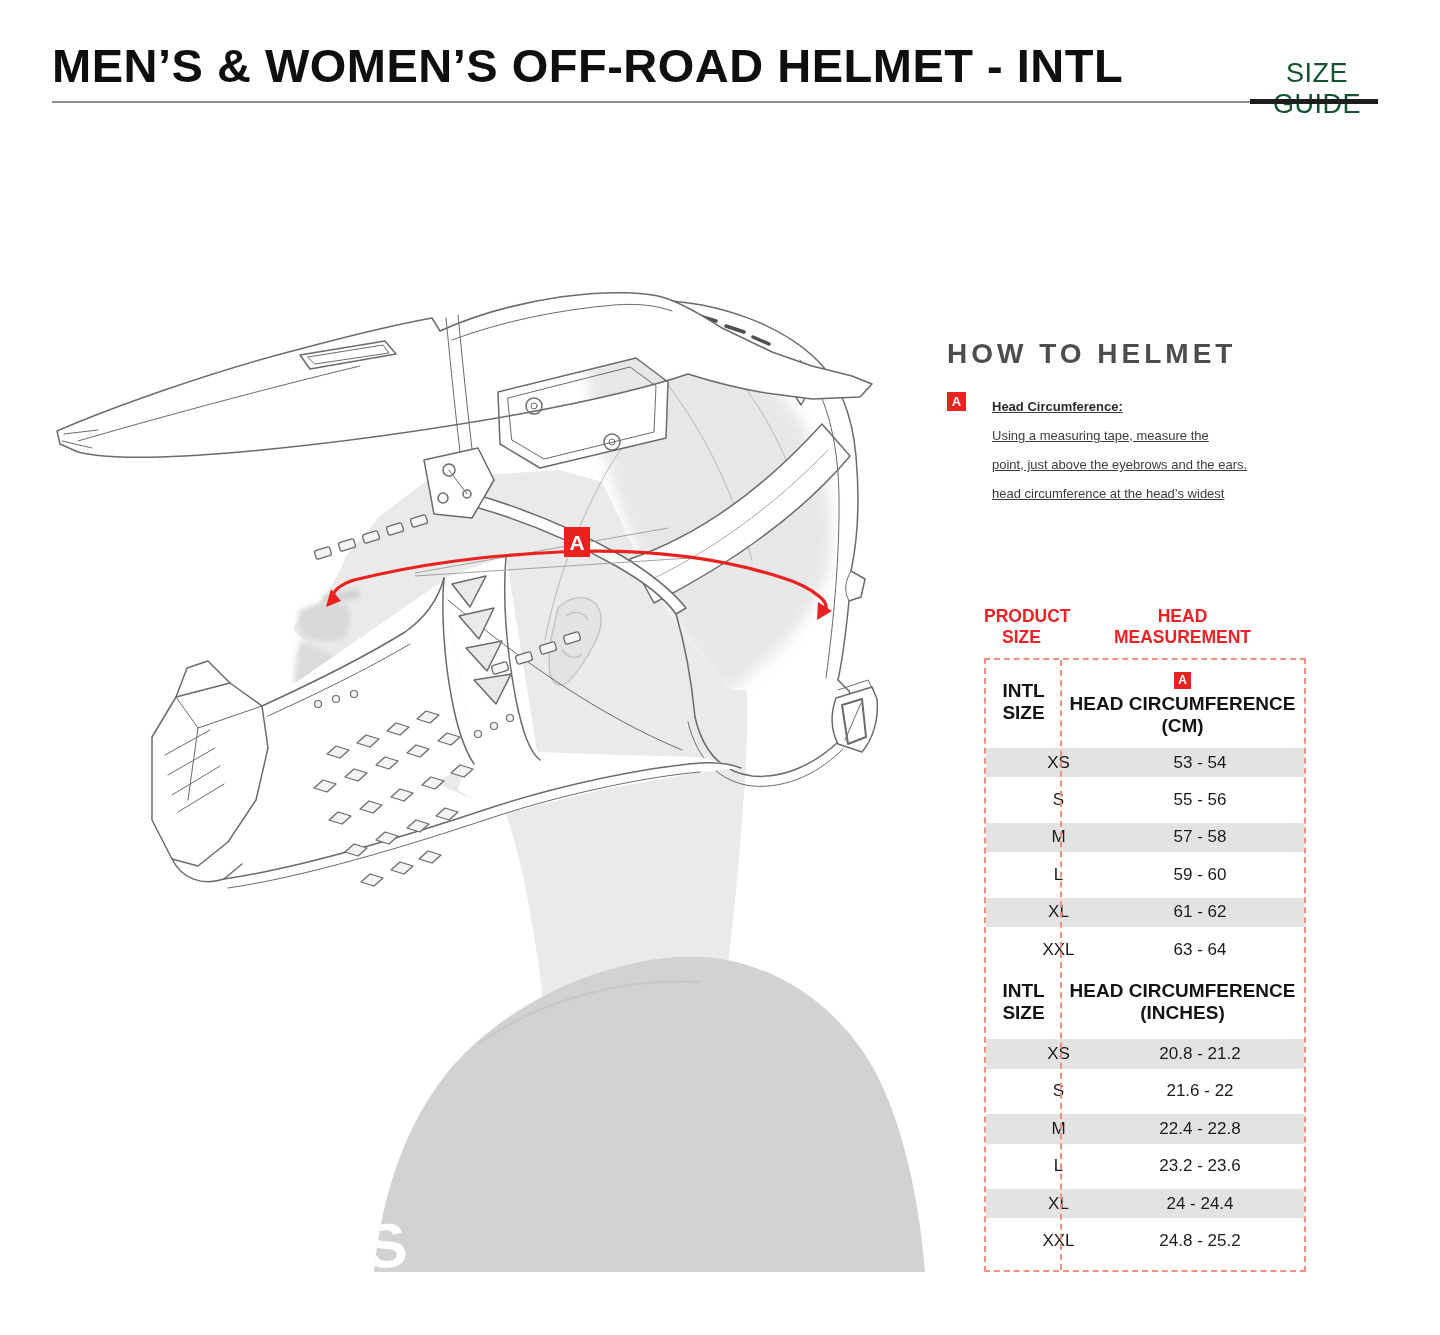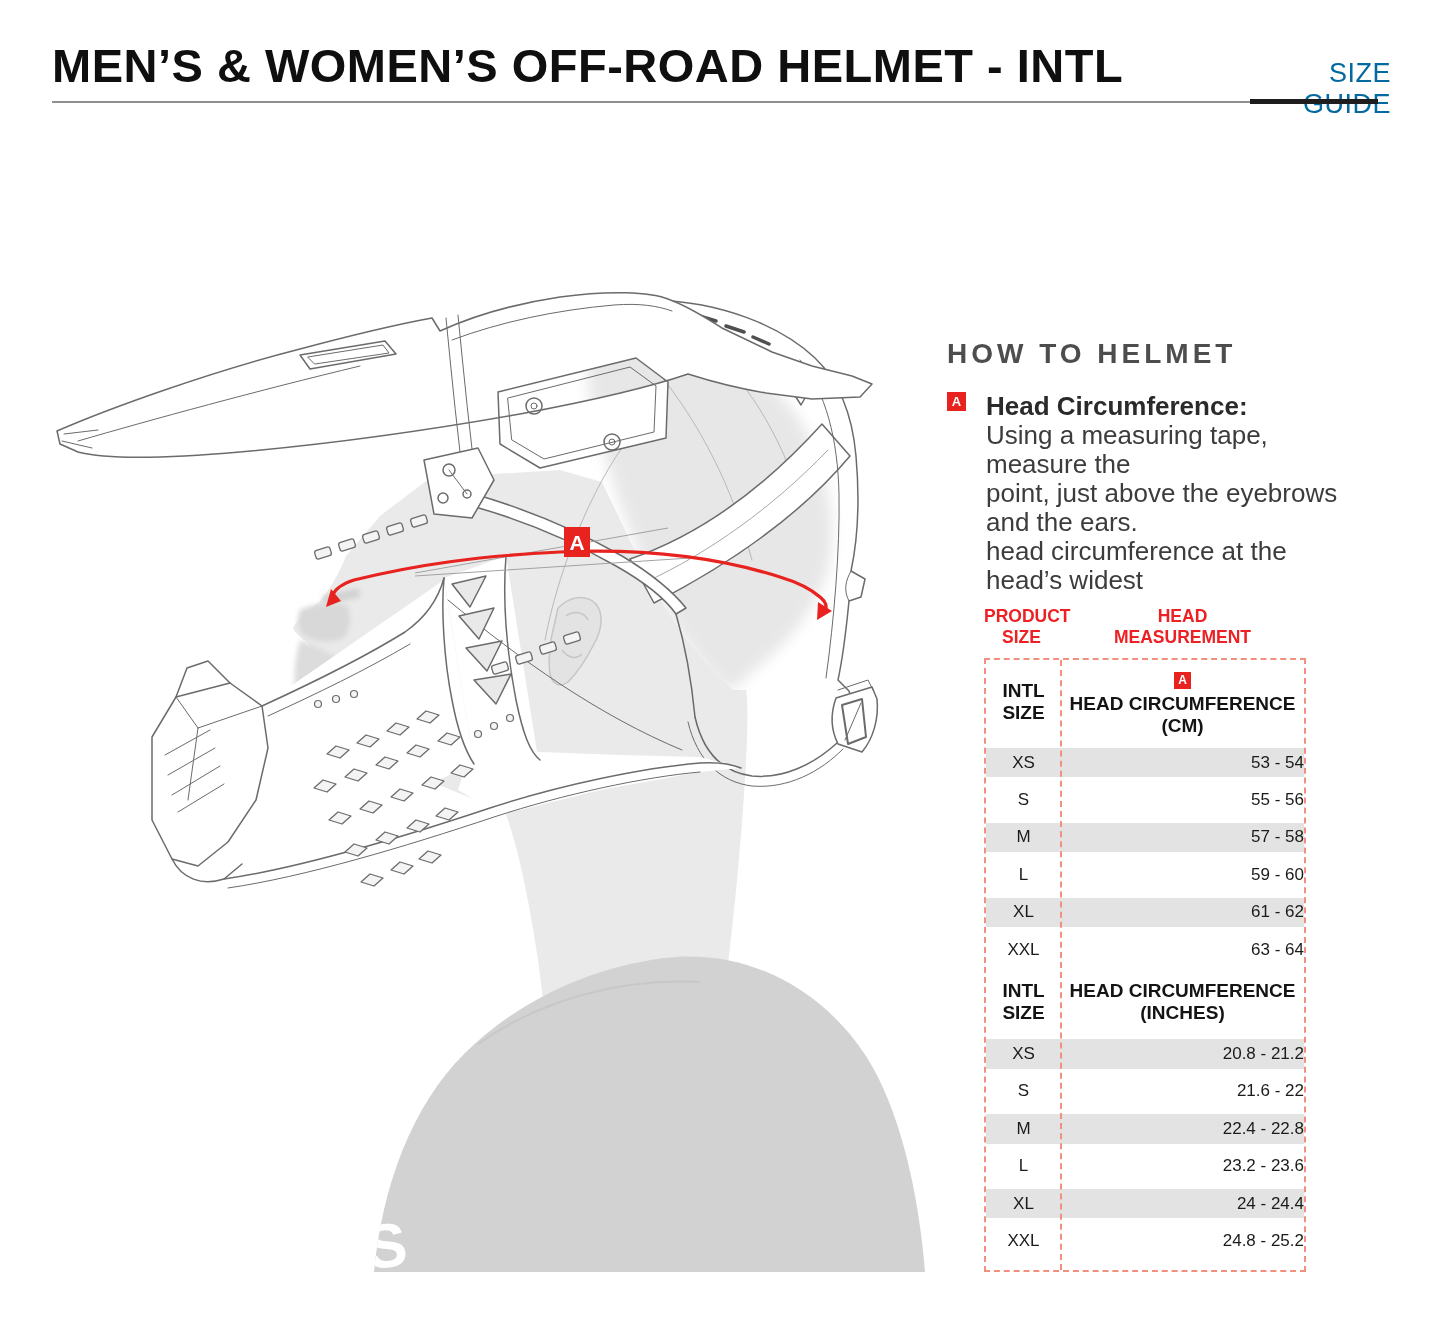--- a/index.html
+++ b/index.html
@@ -2,49 +2,49 @@
 <html><head>
 <meta charset="utf-8">
 <style>
   html,body{margin:0;padding:0;background:#fff;}
   body{width:1440px;height:1335px;position:relative;overflow:hidden;
        font-family:"Liberation Sans","DejaVu Sans",sans-serif;color:#1c1c1c;}
   .abs{position:absolute;}
 
   
   #page-title{left:52px;top:38px;font-size:47px;font-weight:bold;letter-spacing:.5px;color:#0f0f0f;white-space:nowrap;}
-  #corner-label{left:1243px;top:58px;width:148px;text-align:right;font-size:27px;font-weight:400;color:#0369a1;letter-spacing:.5px;}
+  #corner-label{left:1243px;top:58px;width:148px;text-align:center;font-size:27px;font-weight:400;color:#14532d;letter-spacing:.5px;}
   #rule-thin{left:52px;top:101px;width:1198px;height:2px;background:#8f8f8f;}
   #rule-thick{left:1250px;top:99px;width:128px;height:5px;background:#1d1d1d;}
 
   
   #howto{left:947px;top:338px;width:400px;}
   #howto h2{margin:0 0 22px 0;font-size:28px;font-weight:bold;letter-spacing:4px;color:#4d4d4d;}
   .howto-row{display:flex;align-items:flex-start;}
   .a-badge{display:inline-flex;align-items:center;justify-content:center;
            width:19px;height:19px;background:#e8231f;color:#fff;font-weight:bold;font-size:13px;flex:0 0 19px;}
-  .howto-text{margin-left:20px;font-size:26px;line-height:29px;color:#3c3c3c;}
+  .howto-text{margin-left:26px;font-size:13px;line-height:29px;color:#3c3c3c;text-decoration:underline;}
   .howto-text .lead{font-weight:bold;color:#2a2a2a;}
 
   
   #table-wrap{left:984px;top:606px;width:322px;}
   #table-col-heads{display:flex;text-align:center;color:#ed2024;font-weight:bold;
                    font-size:17.5px;line-height:21px;padding-bottom:10px;}
   #table-col-heads .c1{width:75px;}
   #table-col-heads .c2{flex:1;}
   #table-box{position:relative;border:2px dashed #f2907f;box-sizing:border-box;width:322px;}
   #table-divider{position:absolute;top:0;bottom:0;left:74px;border-left:2px dashed #f2907f;}
   .sect-head{display:flex;align-items:center;justify-content:flex-end;}
   .sect-head .c1{width:75px;text-align:center;font-weight:bold;font-size:19px;line-height:22px;color:#141414;}
   .sect-head .c2{flex:1;text-align:center;font-weight:bold;font-size:19px;line-height:22px;color:#141414;}
   .sect-head .mini-badge{width:17px;height:17px;font-size:12px;margin:0 auto 4px auto;}
   .t-row{display:flex;align-items:center;height:37.4px;box-sizing:border-box;}
   .t-row.striped{background:#e3e3e3;border-top:4px solid #fff;border-bottom:4px solid #fff;}
-  .t-row .c1{width:75px;text-align:center;font-size:17px;color:#1b1b1b;}
-  .t-row .c2{flex:1;text-align:right;font-size:17px;color:#1b1b1b;}
+  .t-row .c1{width:75px;text-align:center;font-size:17px;color:#1b1b1b;margin-left:35px;}
+  .t-row .c2{flex:1;text-align:center;font-size:17px;color:#1b1b1b;}
   #table-box .pad-bottom{height:10px;}
 
   
   #illustration{left:0;top:240px;}
   svg text.s-letter{font-family:"Liberation Sans",sans-serif;font-weight:bold;}
 </style>
 </head>
 <body>
 
 <div class="abs" id="page-title">MEN’S &amp; WOMEN’S OFF-ROAD HELMET - INTL</div>

